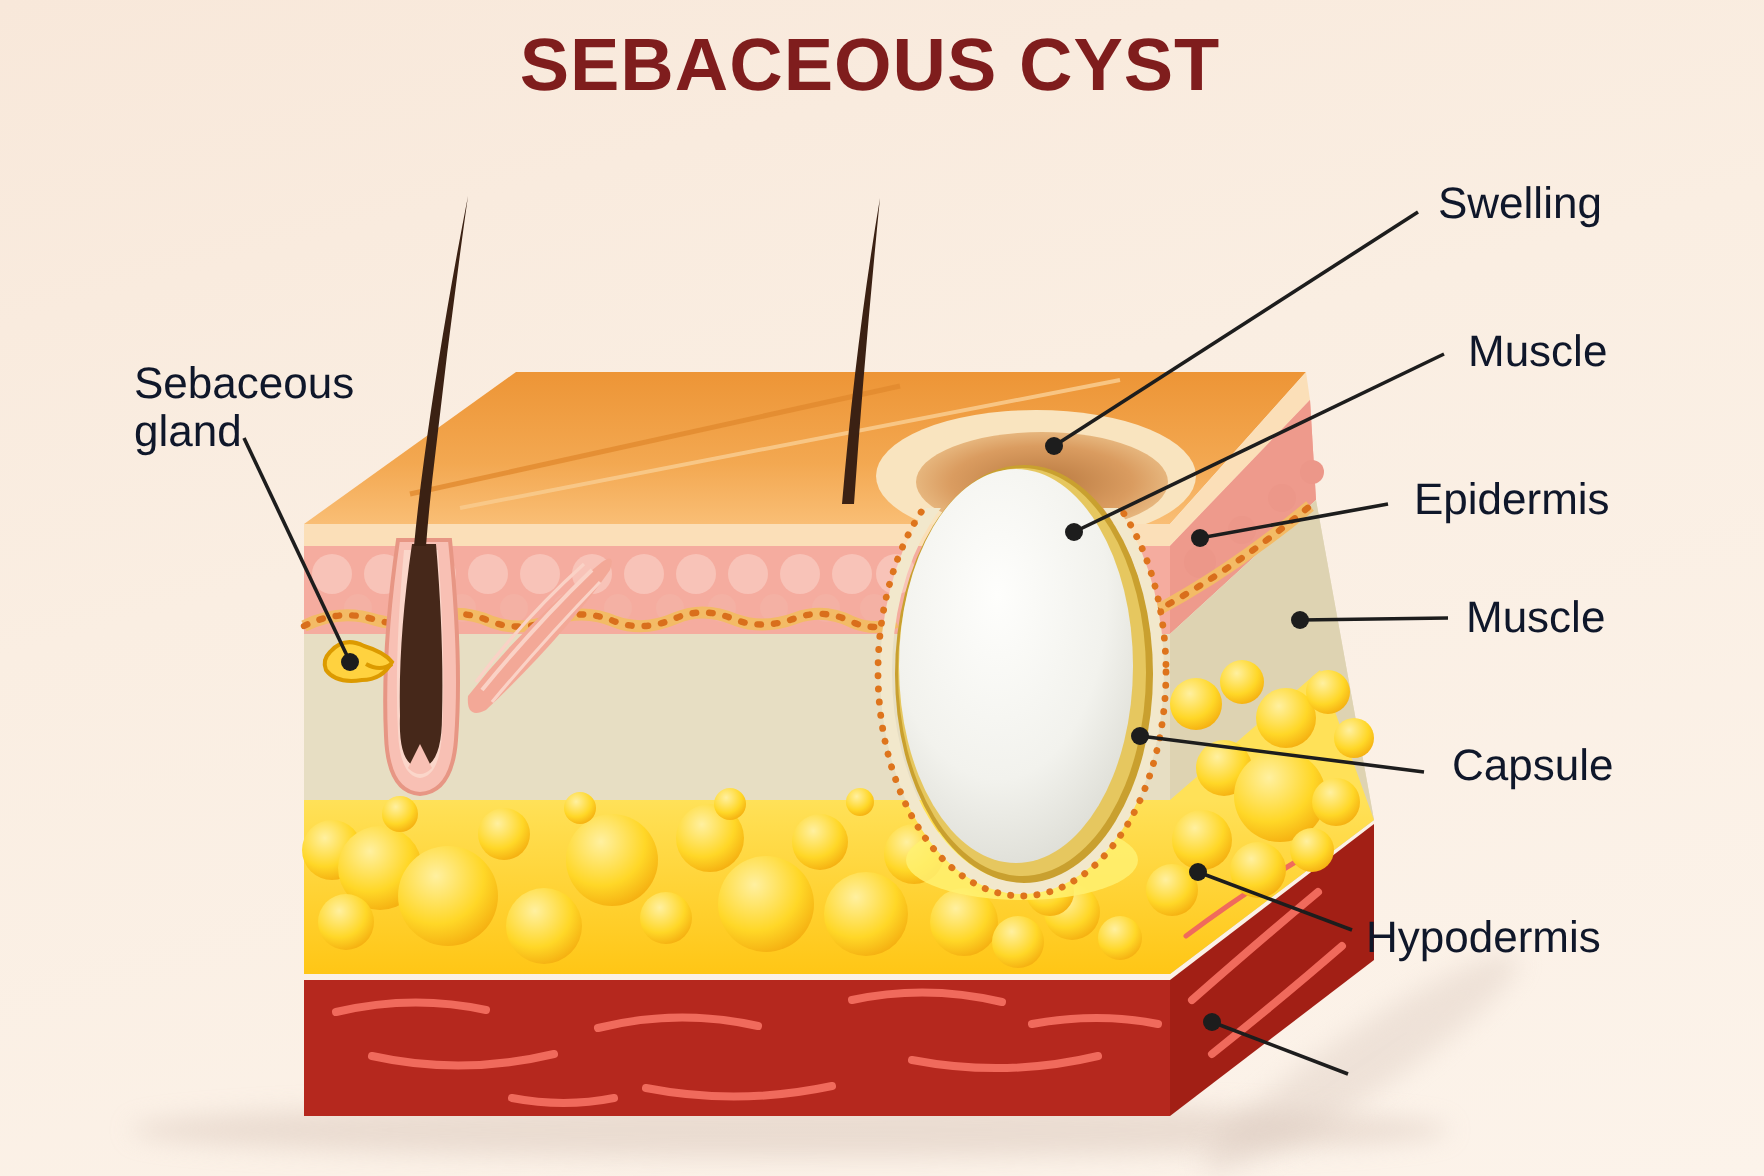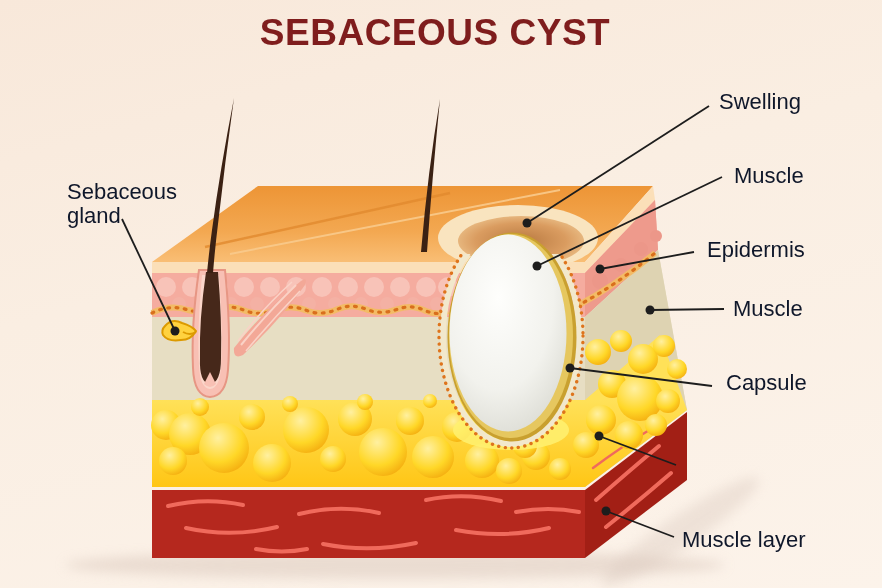--- a/index.html
+++ b/index.html
@@ -258,16 +258,16 @@
     </g>
   </g>
 </svg>
 
 <div class="title">SEBACEOUS CYST</div>
 <div class="lbl" style="left:719px;top:90px">Swelling</div>
 <div class="lbl" style="left:734px;top:164px">Muscle</div>
 <div class="lbl" style="left:707px;top:238px">Epidermis</div>
 <div class="lbl" style="left:733px;top:297px">Muscle</div>
 <div class="lbl" style="left:726px;top:371px">Capsule</div>
-<div class="lbl" style="left:682px;top:528px">Muscle layer</div>
+<div class="lbl" style="left:683px;top:457px">Hypodermis</div>
 <div class="lbl wrap" style="left:67px;top:170px">Sebaceous gland</div>
 
 </div>
 
 </body></html>

